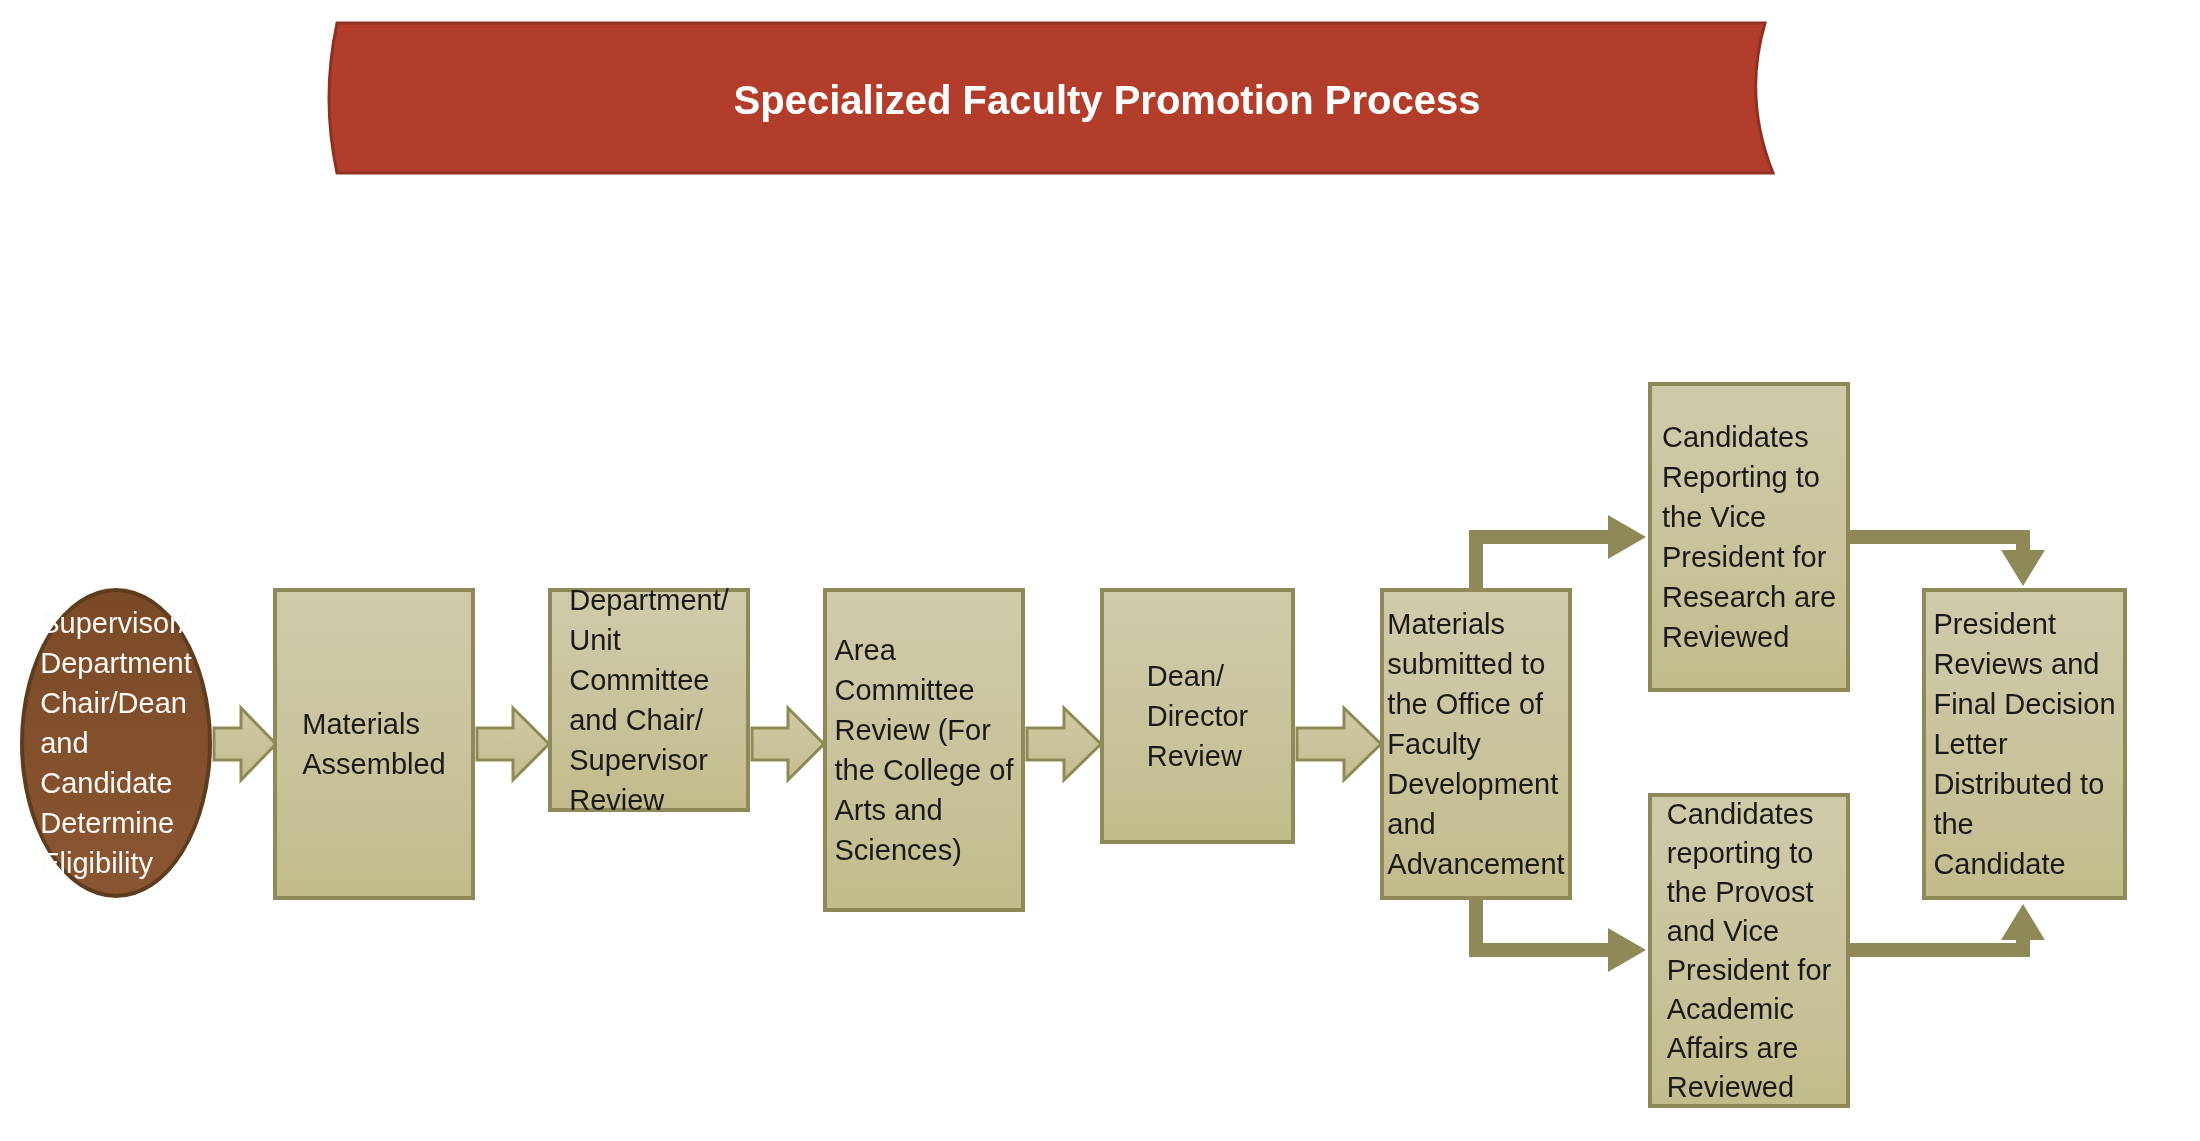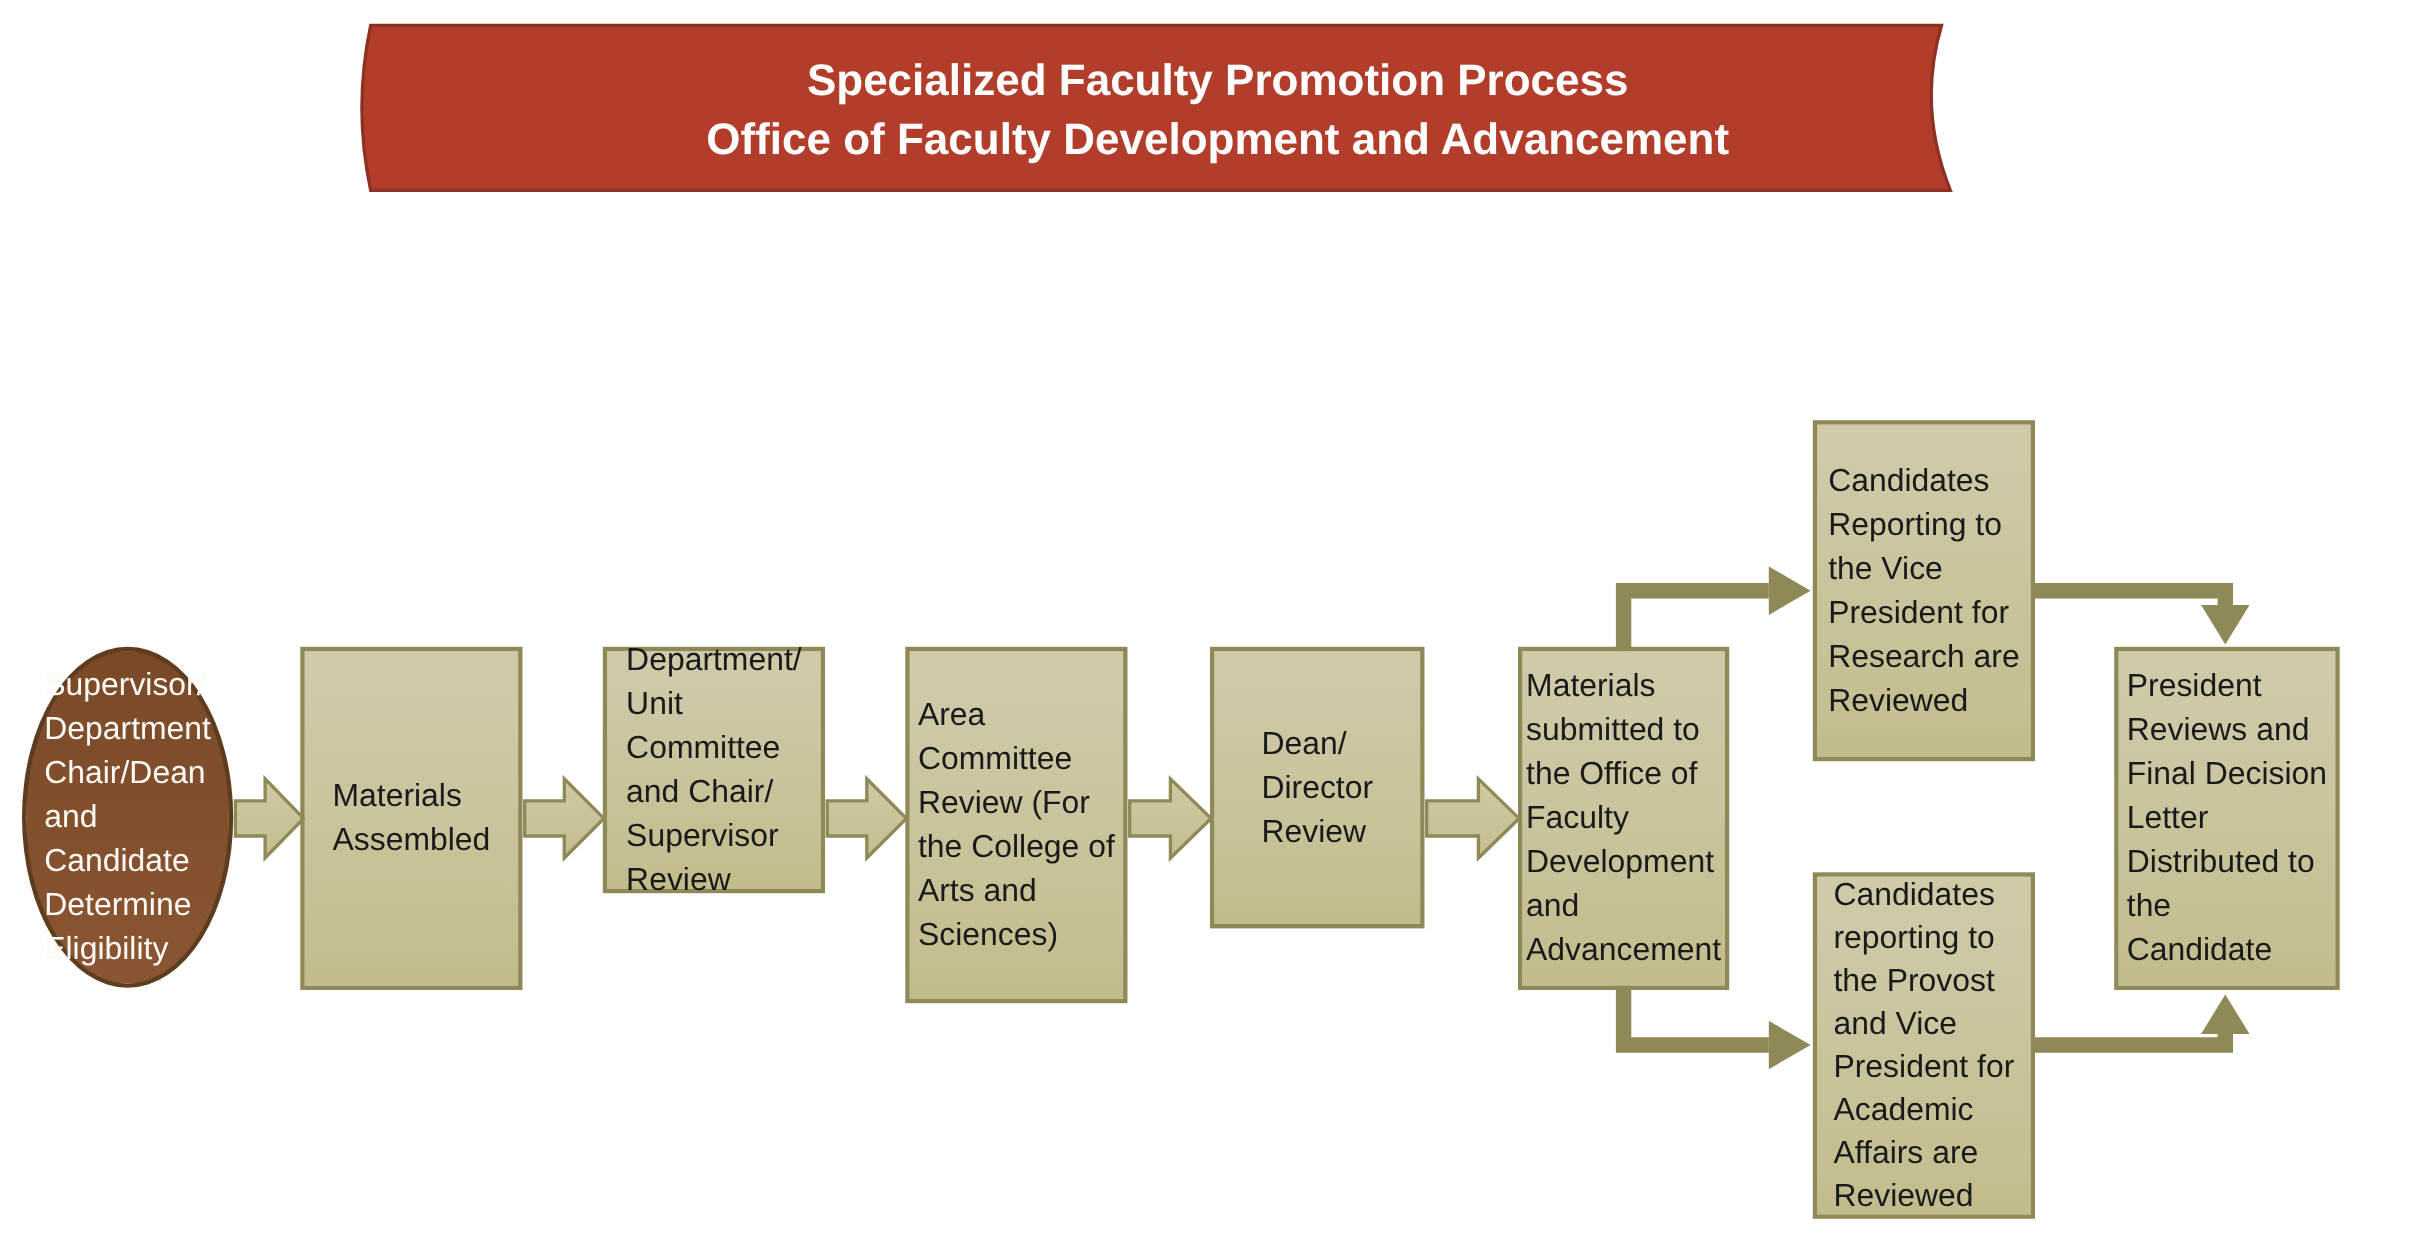--- a/index.html
+++ b/index.html
@@ -89,21 +89,20 @@
     <g fill="#8f8957">
       <polygon points="1608,515 1646,537 1608,559"></polygon>
       <polygon points="1608,928 1646,950 1608,972"></polygon>
       <polygon points="2001,550 2045,550 2023,586"></polygon>
       <polygon points="2001,940 2045,940 2023,904"></polygon>
     </g>
   </svg>
 
   <div class="banner-text">
     <div>Specialized Faculty Promotion Process</div>
-    <div>Office of Faculty Development and Advancement</div>
   </div>
 
   <div class="node oval">Supervisor/
 Department
 Chair/Dean
 and
 Candidate
 Determine
 Eligibility</div>
   <div class="node rect b1">Materials

